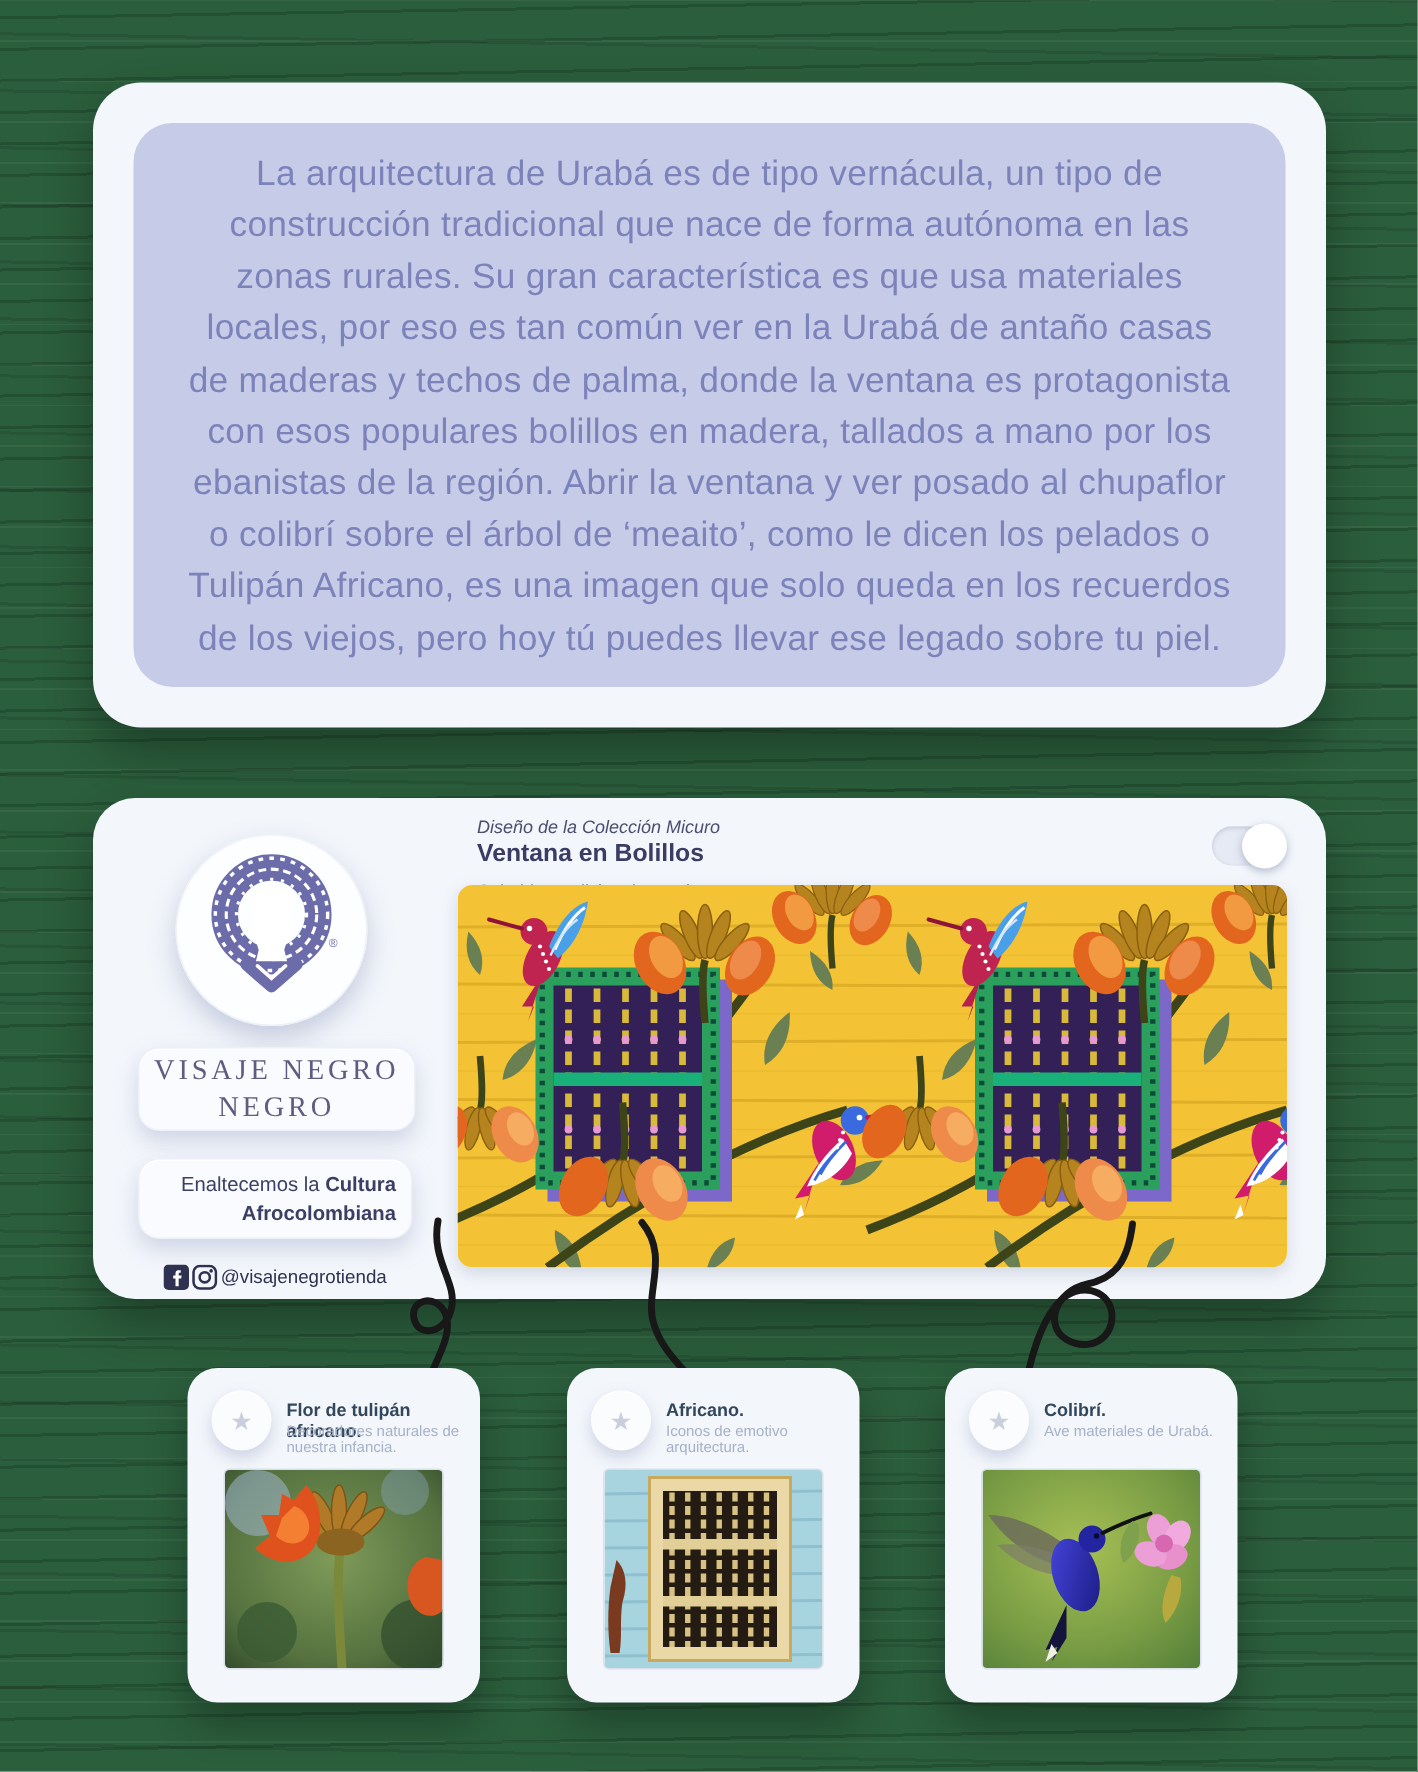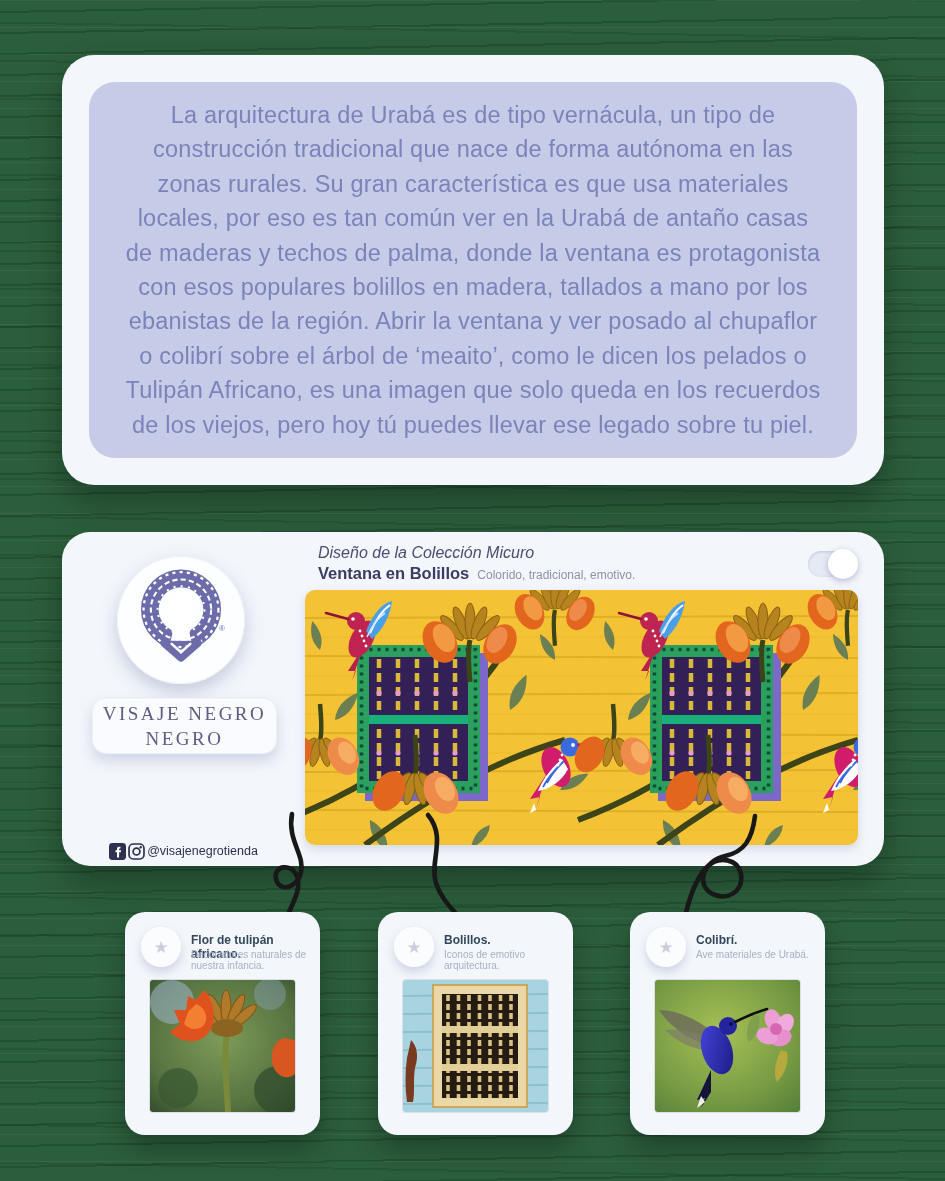--- a/index.html
+++ b/index.html
@@ -43,22 +43,22 @@
   }
   #brand-name-box{top:166px;height:54px;font-family:"Liberation Serif",serif;
     color:#5e5c80;font-size:19px;letter-spacing:2.5px;line-height:25px;}
   #brand-tagline-box{top:240px;height:54px;color:#3c3f63;font-size:13.5px;line-height:19px;padding:0 10px;box-sizing:border-box;}
   #social-row{
     position:absolute;left:30px;top:308px;width:183px;height:22px;
     display:flex;align-items:center;justify-content:center;gap:2px;
   }
   #social-handle{color:#2e3150;font-size:12.5px;font-weight:500;}
   #design-header{position:absolute;left:256px;top:12px;width:400px;}
-  #collection-label{font-style:italic;color:#4c4e70;font-size:16px;}
-  #design-title-row{margin-top:2px;display:flex;align-items:baseline;gap:8px;}
+  #collection-label{font-style:italic;color:#4c4e70;font-size:12px;}
+  #design-title-row{margin-top:2px;display:flex;align-items:baseline;gap:8px;flex-direction:column;}
   #design-title{color:#3a3c64;font-size:16.5px;font-weight:bold;}
   #design-descriptors{color:#8c93a8;font-size:12px;}
   #design-toggle{
     position:absolute;right:28px;top:19px;width:48px;height:26px;border-radius:13px;
     background:#e6eaf4;box-shadow:inset 0 1px 3px rgba(120,130,160,0.35);
   }
   #design-toggle .knob{
     position:absolute;right:-2px;top:-2px;width:30px;height:30px;border-radius:50%;
     background:#ffffff;box-shadow:0 2px 6px rgba(100,110,150,0.45);
   }
@@ -114,20 +114,23 @@
         <path d="M41,73 L50,81 L59,73" fill="none" stroke="#ffffff" stroke-width="2.4" stroke-linecap="round"></path>
       </svg>
       <span id="brand-registered">®</span>
     </div>
 
     <div id="brand-name-box" class="pill-box">
       <span>VISAJE NEGRO</span>
       <span>NEGRO</span>
     </div>
 
+    <div id="brand-tagline-box" class="pill-box">
+      <span><span>Enaltecemos la</span> <b>Cultura Afrocolombiana</b></span>
+    </div>
 
     <div id="social-row">
       <svg width="17" height="17" viewBox="0 0 20 20">
         <rect x="0" y="0" width="20" height="20" rx="4" fill="#2e3150"></rect>
         <path d="M13.5,4.5 L11.8,4.5 C10.3,4.5 9.4,5.4 9.4,7 L9.4,8.6 L7.6,8.6 L7.6,10.9 L9.4,10.9 L9.4,17 L11.9,17 L11.9,10.9 L13.9,10.9 L14.2,8.6 L11.9,8.6 L11.9,7.3 C11.9,6.7 12.2,6.5 12.8,6.5 L13.5,6.5 Z" fill="#ffffff"></path>
       </svg>
       <svg width="17" height="17" viewBox="0 0 20 20">
         <rect x="1.2" y="1.2" width="17.6" height="17.6" rx="5" fill="none" stroke="#2e3150" stroke-width="2"></rect>
         <circle cx="10" cy="10" r="4" fill="none" stroke="#2e3150" stroke-width="2"></circle>
         <circle cx="15" cy="5" r="1.4" fill="#2e3150"></circle>
@@ -317,21 +320,21 @@
         <path d="M54,10 L46,20 L38,16 L36,30 L24,30 L30,44 L20,52 C34,66 56,64 62,46 C66,32 62,18 54,10 Z" fill="#e0521d"></path>
         <path d="M46,24 L38,32 L34,44 C42,52 54,50 56,40 C57,32 52,26 46,24 Z" fill="#f47f33"></path>
         <path d="M134,58 C126,60 120,70 122,82 C124,94 134,100 142,96 L145,94 L145,60 Z" fill="#d8561f"></path>
       </svg>
     </div>
   </div>
 
   <div id="feature-card-2" class="feature-card">
     <div class="feature-head">
       <div class="star-badge">★</div>
-      <div class="feature-title">Bolillos.</div>
+      <div class="feature-title">Africano.</div>
       <div class="feature-subtitle">Iconos de emotivo arquitectura.</div>
     </div>
     <div class="feature-photo">
       <svg width="145" height="132" viewBox="0 0 145 132">
         <rect width="145" height="132" fill="#a8d4e0"></rect>
         <g stroke="#8fc0cf" stroke-width="2">
           <line x1="0" y1="16" x2="145" y2="14"></line>
             <line x1="0" y1="34" x2="145" y2="33"></line>
           <line x1="0" y1="52" x2="145" y2="51"></line>
             <line x1="0" y1="70" x2="145" y2="69"></line>

